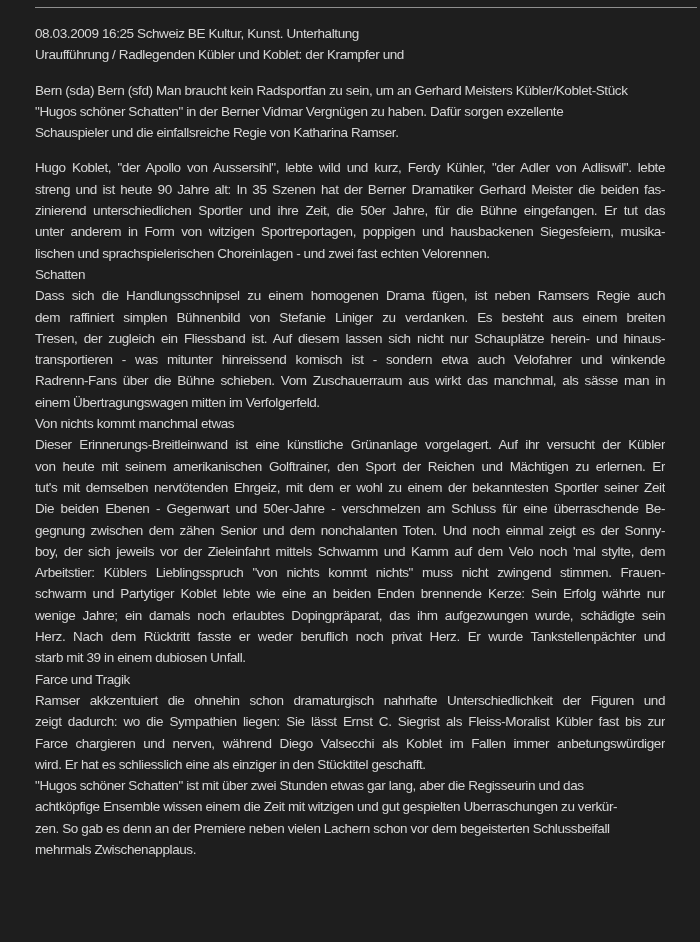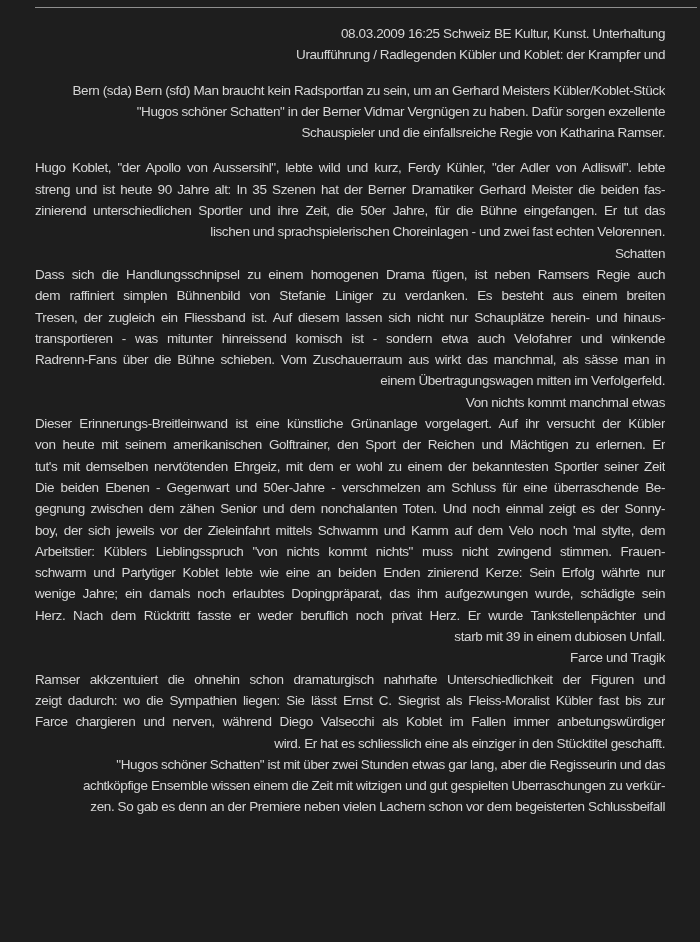--- a/index.html
+++ b/index.html
@@ -14,21 +14,21 @@
     position: absolute; top: 7px; left: 35px; right: 3px;
     height: 1px; background: #8f8f8f;
   }
   .content {
     position: absolute; top: 23px; left: 35px; width: 630px;
     color: #d6d6d6;
     font-size: 13.5px;
     letter-spacing: -0.4px;
     line-height: 21.3px;
   }
-  .line { height: 21.3px; overflow: hidden; text-align: right; }
+  .line { height: 21.3px; overflow: hidden; text-align: left; }
   .line.j { text-align: justify; text-align-last: justify; }
   .spacer { height: 14px; }
 </style>
 </head>
 <body style="background: rgb(30, 30, 30);">
 
 <div class="page">
   <div class="rule" style="background: rgb(143, 143, 143);"></div>
   <div class="content" style="color: rgb(214, 214, 214);">
     <div class="line">08.03.2009 16:25 Schweiz BE Kultur, Kunst. Unterhaltung</div>
@@ -36,43 +36,45 @@
     <div class="spacer"></div>
     <div>
 
     <div class="line">Bern (sda) Bern (sfd) Man braucht kein Radsportfan zu sein, um an Gerhard Meisters Kübler/Koblet-Stück</div>
         <div class="line">"Hugos schöner Schatten" in der Berner Vidmar Vergnügen zu haben. Dafür sorgen exzellente</div>
         <div class="line">Schauspieler und die einfallsreiche Regie von Katharina Ramser.</div>
         <div class="spacer"></div>
         <div class="line j">Hugo Koblet, "der Apollo von Aussersihl", lebte wild und kurz, Ferdy Kühler, "der Adler von Adliswil". lebte</div>
         <div class="line j">streng und ist heute 90 Jahre alt: In 35 Szenen hat der Berner Dramatiker Gerhard Meister die beiden fas-</div>
         <div class="line j">zinierend unterschiedlichen Sportler und ihre Zeit, die 50er Jahre, für die Bühne eingefangen. Er tut das</div>
+        <div class="line j">unter anderem in Form von witzigen Sportreportagen, poppigen und hausbackenen Siegesfeiern, musika-</div>
         <div class="line">lischen und sprachspielerischen Choreinlagen - und zwei fast echten Velorennen.</div>
         <div class="line">Schatten</div>
         <div class="line j">Dass sich die Handlungsschnipsel zu einem homogenen Drama fügen, ist neben Ramsers Regie auch</div>
         <div class="line j">dem raffiniert simplen Bühnenbild von Stefanie Liniger zu verdanken. Es besteht aus einem breiten</div>
         <div class="line j">Tresen, der zugleich ein Fliessband ist. Auf diesem lassen sich nicht nur Schauplätze herein- und hinaus-</div>
         <div class="line j">transportieren - was mitunter hinreissend komisch ist - sondern etwa auch Velofahrer und winkende</div>
         <div class="line j">Radrenn-Fans über die Bühne schieben. Vom Zuschauerraum aus wirkt das manchmal, als sässe man in</div>
         <div class="line">einem Übertragungswagen mitten im Verfolgerfeld.</div>
         <div class="line">Von nichts kommt manchmal etwas</div>
         <div class="line j">Dieser Erinnerungs-Breitleinwand ist eine künstliche Grünanlage vorgelagert. Auf ihr versucht der Kübler</div>
         <div class="line j">von heute mit seinem amerikanischen Golftrainer, den Sport der Reichen und Mächtigen zu erlernen. Er</div>
         <div class="line j">tut's mit demselben nervtötenden Ehrgeiz, mit dem er wohl zu einem der bekanntesten Sportler seiner Zeit</div>
         <div class="line j">Die beiden Ebenen - Gegenwart und 50er-Jahre - verschmelzen am Schluss für eine überraschende Be-</div>
         <div class="line j">gegnung zwischen dem zähen Senior und dem nonchalanten Toten. Und noch einmal zeigt es der Sonny-</div>
         <div class="line j">boy, der sich jeweils vor der Zieleinfahrt mittels Schwamm und Kamm auf dem Velo noch 'mal stylte, dem</div>
         <div class="line j">Arbeitstier: Küblers Lieblingsspruch "von nichts kommt nichts" muss nicht zwingend stimmen. Frauen-</div>
-        <div class="line j">schwarm und Partytiger Koblet lebte wie eine an beiden Enden zinierend Kerze: Sein Erfolg währte nur</div>
+        <div class="line j">schwarm und Partytiger Koblet lebte wie eine an beiden Enden brennende Kerze: Sein Erfolg währte nur</div>
         <div class="line j">wenige Jahre; ein damals noch erlaubtes Dopingpräparat, das ihm aufgezwungen wurde, schädigte sein</div>
         <div class="line j">Herz. Nach dem Rücktritt fasste er weder beruflich noch privat Herz. Er wurde Tankstellenpächter und</div>
         <div class="line">starb mit 39 in einem dubiosen Unfall.</div>
         <div class="line">Farce und Tragik</div>
         <div class="line j">Ramser akkzentuiert die ohnehin schon dramaturgisch nahrhafte Unterschiedlichkeit der Figuren und</div>
         <div class="line j">zeigt dadurch: wo die Sympathien liegen: Sie lässt Ernst C. Siegrist als Fleiss-Moralist Kübler fast bis zur</div>
         <div class="line j">Farce chargieren und nerven, während Diego Valsecchi als Koblet im Fallen immer anbetungswürdiger</div>
         <div class="line">wird. Er hat es schliesslich eine als einziger in den Stücktitel geschafft.</div>
         <div class="line">"Hugos schöner Schatten" ist mit über zwei Stunden etwas gar lang, aber die Regisseurin und das</div>
         <div class="line">achtköpfige Ensemble wissen einem die Zeit mit witzigen und gut gespielten Uberraschungen zu verkür-</div>
         <div class="line">zen. So gab es denn an der Premiere neben vielen Lachern schon vor dem begeisterten Schlussbeifall</div>
+        <div class="line">mehrmals Zwischenapplaus.</div>
       </div>
   </div>
 </div>
 
 </body></html>

